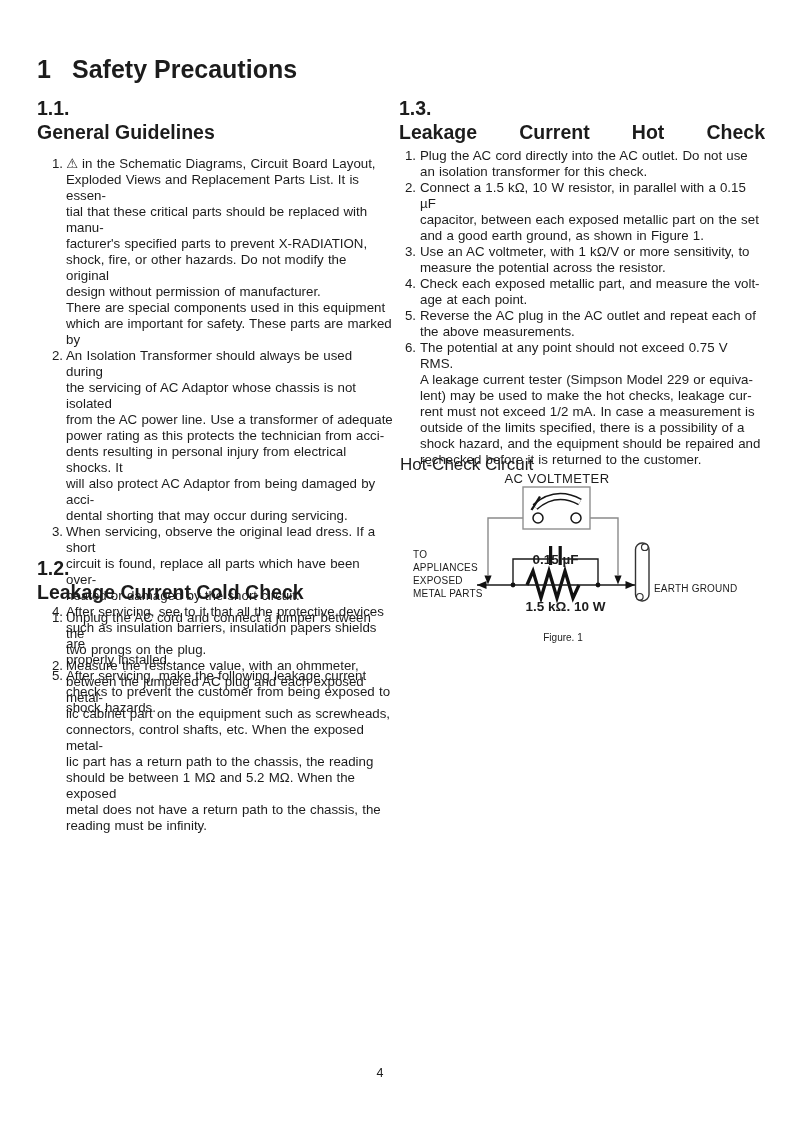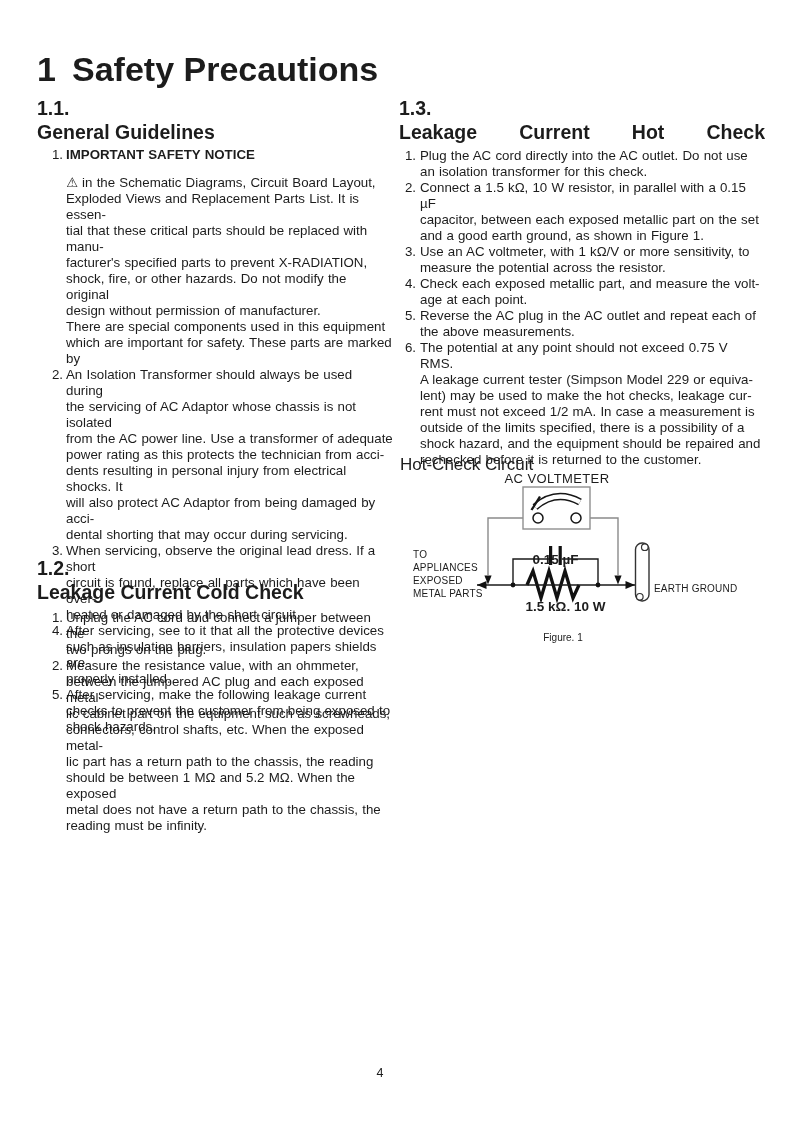--- a/index.html
+++ b/index.html
@@ -4,21 +4,21 @@
 <style>
   html,body { margin:0; padding:0; }
   body {
     width:793px; height:1122px; background:#ffffff; position:relative;
     font-family:"Liberation Sans","DejaVu Sans",sans-serif; color:#1c1c1c;
     overflow:hidden;
   }
   .abs { position:absolute; }
 
   
-  .h1 { font-size:34px; font-weight:bold; line-height:30px; white-space:nowrap; }
+  .h1 { font-size:25px; font-weight:bold; line-height:30px; white-space:nowrap; }
   .h1 .n { display:inline-block; width:35px; }
   .h2 { display:flex; font-size:19.5px; font-weight:bold; line-height:24px;flex-direction:column; }
   .h2 .n { flex:none; width:58px; }
   .h2.r .n { width:53px; }
   .h2 .t { flex:1; }
   .jl { text-align:justify; text-align-last:justify; }
 
   
   .list { margin-top:3px; }
   .list.m6 { margin-top:6px; }
@@ -54,21 +54,20 @@
 
 <section class="abs" style="left:37px; top:96px; width:356px;">
   <div class="h2">
     <span class="n">1.1.</span>
     <span class="t">General Guidelines</span>
   </div>
   <div class="list">
     <div class="li">
       <span class="num">1.</span>
       <div>
-        <div class="bold">IMPORTANT SAFETY NOTICE</div>
         <div class="lines p2">⚠  in the Schematic Diagrams, Circuit Board Layout,
 Exploded Views and Replacement Parts List. It is essen-
 tial that these critical parts should be replaced with manu-
 facturer's specified parts to prevent X-RADIATION,
 shock, fire, or other hazards. Do not modify the original
 design without permission of manufacturer.</div>
         <div class="lines">There are special components used in this equipment
 which are important for safety. These parts are marked by</div>
       </div>
     </div>

